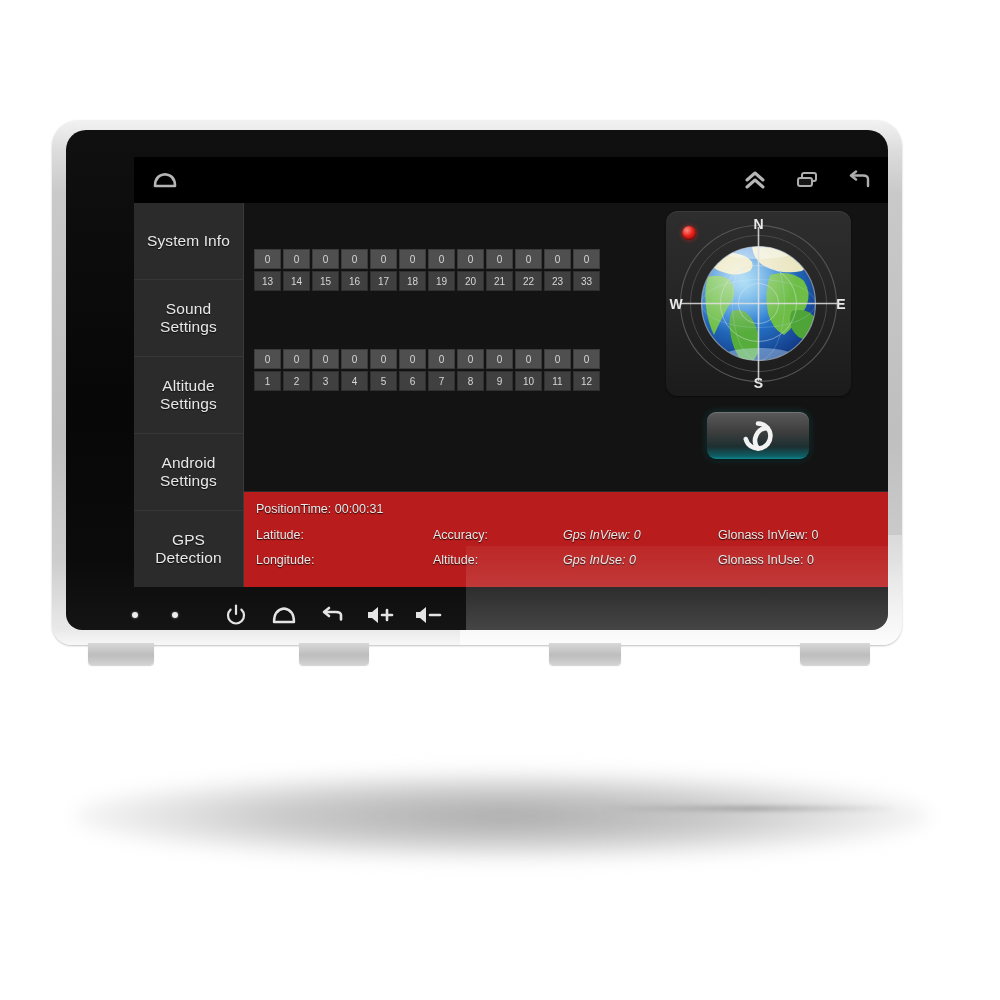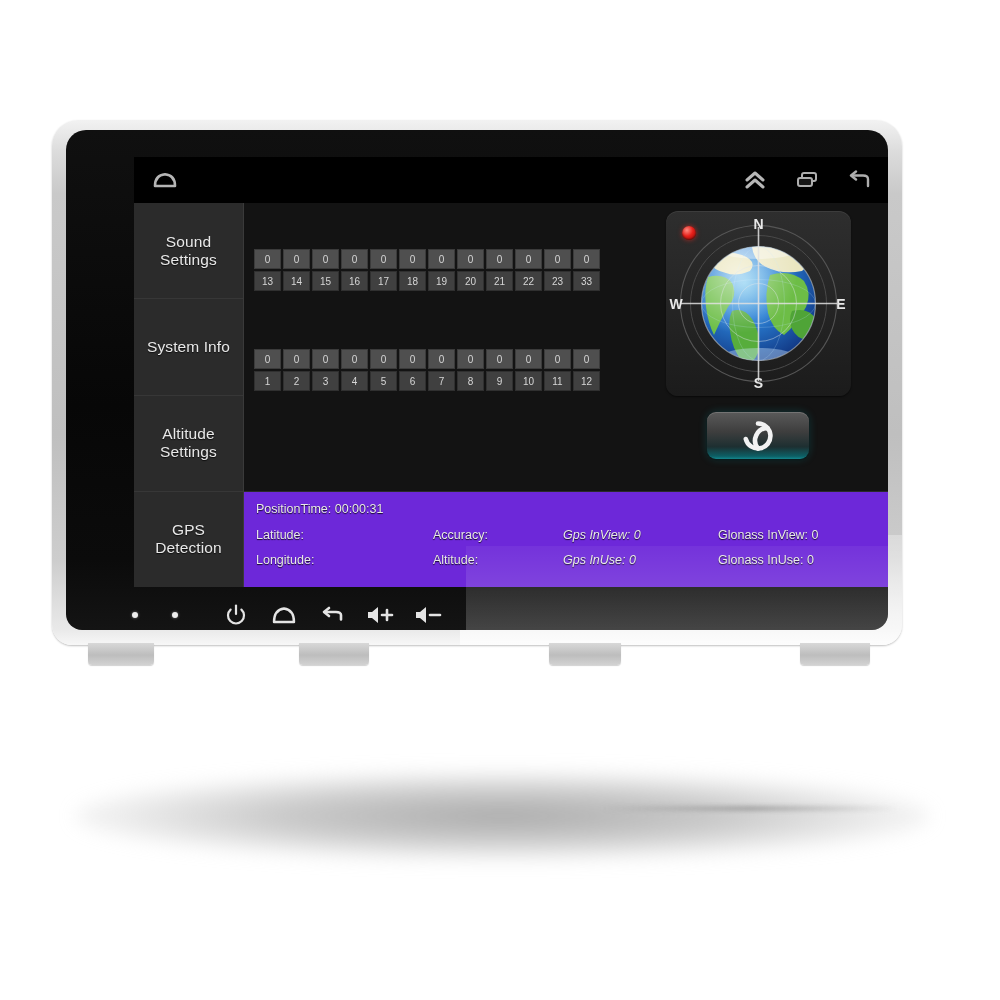--- a/index.html
+++ b/index.html
@@ -246,21 +246,21 @@
                 0 1px 2px rgba(0,0,0,0.7);
     display: flex;
     align-items: center;
     justify-content: center;
   }
 
   
   #info-panel {
     flex: 1;
     border-top: 1px solid #2a2a2a;
-    background: #6d28d9;
+    background: #b91c1c;
     padding: 10px 12px 0 12px;
     box-sizing: border-box;
     color: #e9e9e9;
     font-size: 12.5px;
   }
   #position-time { margin-bottom: 12px; text-shadow: 0 1px 1px rgba(0,0,0,0.8); }
   .info-row {
     display: flex;
     margin-bottom: 11px;
     text-shadow: 0 1px 1px rgba(0,0,0,0.8);
@@ -340,27 +340,30 @@
             <path d="M21 16 L21 9 Q21 5.5 16 5.5 L5.5 5.5" fill="none" stroke="#c6c6c6" stroke-width="2.4" stroke-linecap="round"></path>
             <path d="M9 1.5 L4 5.5 L9 9.5" fill="none" stroke="#c6c6c6" stroke-width="2.4" stroke-linecap="round" stroke-linejoin="round"></path>
           </svg>
         </div>
       </div>
 
       <div id="app">
 
         <div id="sidebar">
           <div class="side-item">
+            <span>System Info</span>
+          </div>
+          <div class="side-item">
             <span>Sound Settings</span>
-          </div>
-          <div class="side-item">
-            <span>System Info</span>
           </div>
           <div class="side-item">
             <span>Altitude Settings</span>
+          </div>
+          <div class="side-item">
+            <span>Android Settings</span>
           </div>
           <div class="side-item">
             <span>GPS Detection</span>
           </div>
         </div>
 
         <div id="content">
 
           <div id="content-upper">
 

